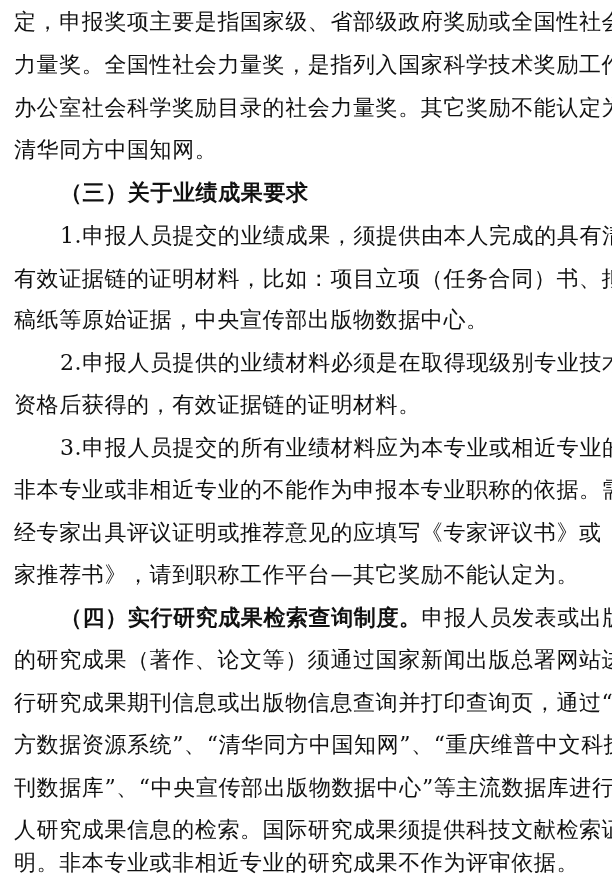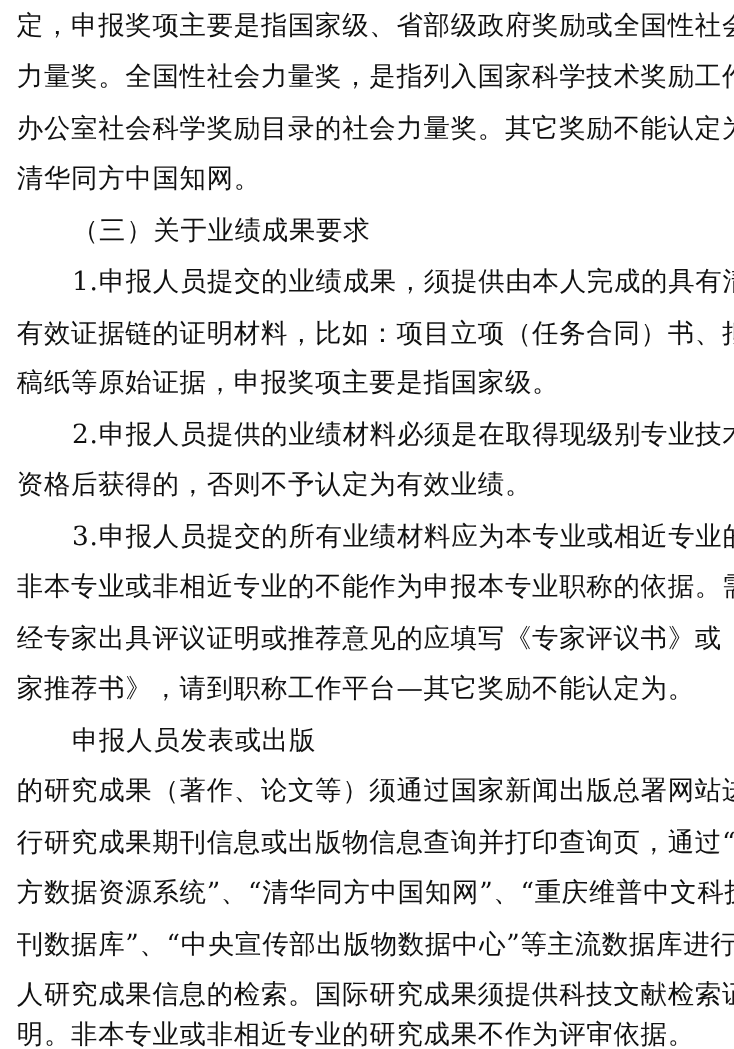--- a/index.html
+++ b/index.html
@@ -2,47 +2,48 @@
 <html><head>
 <meta charset="utf-8">
 <style>
   html, body { margin: 0; padding: 0; background: #ffffff; }
   body { width: 612px; height: 874px; overflow: hidden; position: relative;
          font-family: "DejaVu Serif", "Liberation Serif", serif; color: #111; }
   .line { position: absolute; left: 14px; width: 590px; height: 30px;
           font-size: 22px; line-height: 30px; white-space: nowrap;
           letter-spacing: 0.6px; }
   .line.justify { text-align: justify; text-align-last: justify; }
-  .bold { font-weight: normal; font-family: "DejaVu Sans", sans-serif; }
+  .bold { font-weight: bold; font-family: "DejaVu Sans", sans-serif; }
   .indent { left: 60px; width: 544px; }
 </style>
 </head>
 <body>
 
 <div>
   <div class="line justify" style="top:7px">定，申报奖项主要是指国家级、省部级政府奖励或全国性社会</div>
   <div class="line justify" style="top:50px">力量奖。全国性社会力量奖，是指列入国家科学技术奖励工作</div>
   <div class="line justify" style="top:93px">办公室社会科学奖励目录的社会力量奖。其它奖励不能认定为</div>
   <div class="line" style="top:135px">清华同方中国知网。</div>
 
   <div class="line indent bold" style="top:178px">（三）关于业绩成果要求</div>
 
   <div class="line indent justify" style="top:221px">1.申报人员提交的业绩成果，须提供由本人完成的具有清晰</div>
   <div class="line justify" style="top:264px">有效证据链的证明材料，比如：项目立项（任务合同）书、拟</div>
-  <div class="line" style="top:305px">稿纸等原始证据，申报奖项主要是指国家级。</div>
+  <div class="line" style="top:305px">稿纸等原始证据，中央宣传部出版物数据中心。</div>
 
   <div class="line indent justify" style="top:348px">2.申报人员提供的业绩材料必须是在取得现级别专业技术</div>
-  <div class="line" style="top:390px">资格后获得的，否则不予认定为有效业绩。</div>
+  <div class="line" style="top:390px">资格后获得的，有效证据链的证明材料。</div>
 
   <div class="line indent justify" style="top:433px">3.申报人员提交的所有业绩材料应为本专业或相近专业的，</div>
   <div class="line justify" style="top:475px">非本专业或非相近专业的不能作为申报本专业职称的依据。需</div>
   <div class="line justify" style="top:518px">经专家出具评议证明或推荐意见的应填写《专家评议书》或《专</div>
   <div class="line" style="top:560px">家推荐书》，请到职称工作平台—其它奖励不能认定为。</div>
 
   <div class="line indent" style="top:603px; display:flex; justify-content:space-between;">
+    <span class="bold">（四）实行研究成果检索查询制度。</span>
     <span>申报人员发表或出版</span>
   </div>
 
   <div class="line justify" style="top:645px">的研究成果（著作、论文等）须通过国家新闻出版总署网站进</div>
   <div class="line justify" style="top:688px">行研究成果期刊信息或出版物信息查询并打印查询页，通过“万</div>
   <div class="line justify" style="top:730px">方数据资源系统”、“清华同方中国知网”、“重庆维普中文科技期</div>
   <div class="line justify" style="top:773px">刊数据库”、“中央宣传部出版物数据中心”等主流数据库进行本</div>
   <div class="line justify" style="top:815px">人研究成果信息的检索。国际研究成果须提供科技文献检索证</div>
   <div class="line" style="top:848px">明。非本专业或非相近专业的研究成果不作为评审依据。</div>
 </div>

